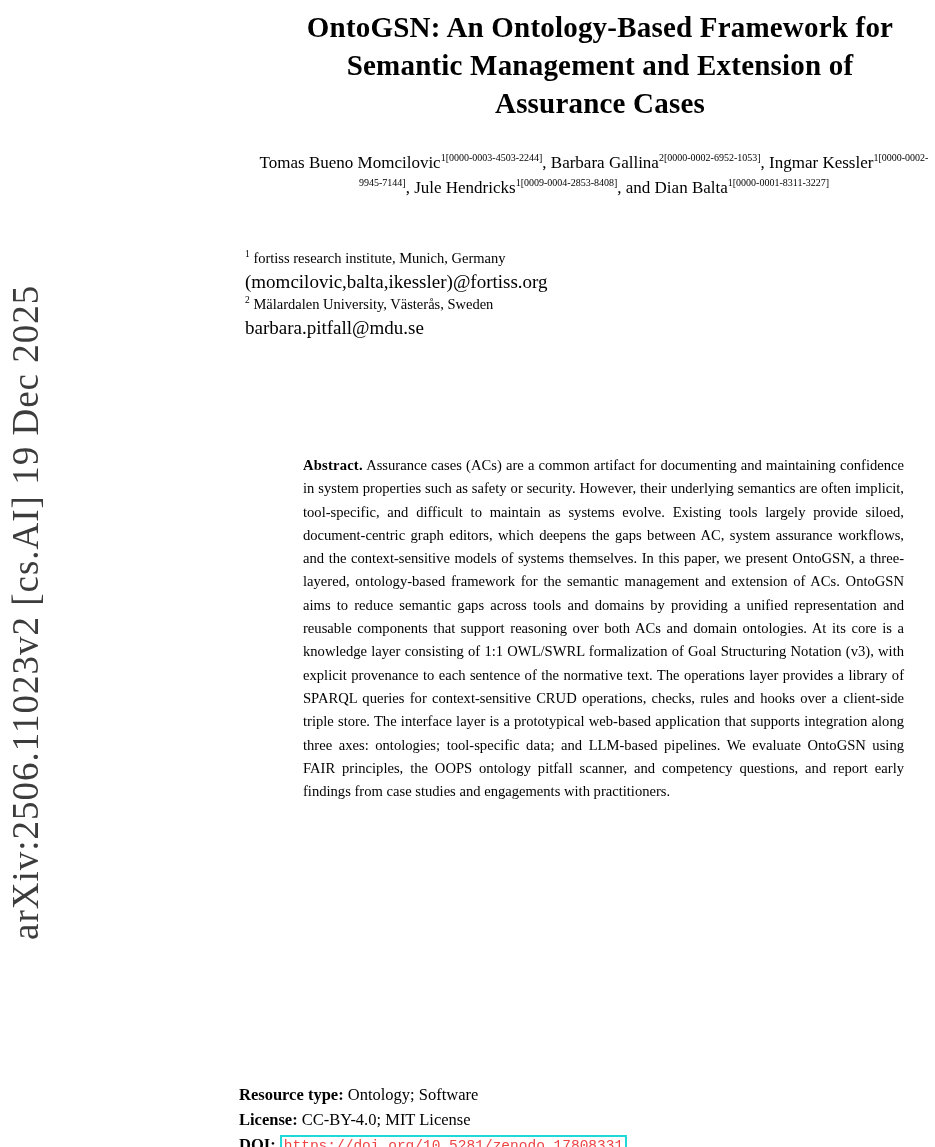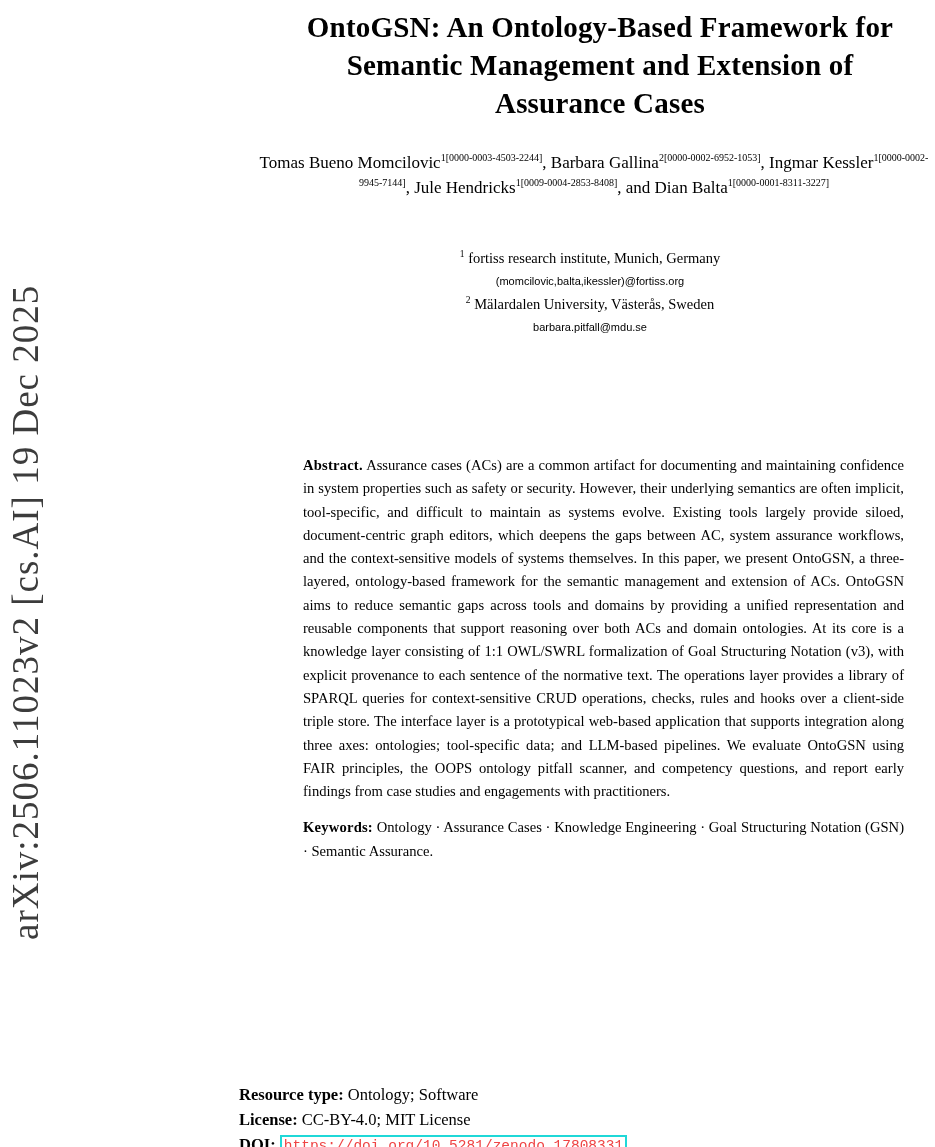--- a/index.html
+++ b/index.html
@@ -56,32 +56,32 @@
     vertical-align: super;
     line-height: 0;
   }
 
   
   .affils {
     position: absolute;
     top: 247px;
     left: 245px;
     width: 690px;
-    text-align: center;
+    text-align: left;
     font-size: 14.5px;
     line-height: 23px;
   }
   .affils sup {
     font-size: 9.5px;
     vertical-align: super;
     line-height: 0;
   }
   .mono {
-    font-family: Liberation Sans, sans-serif;
-    font-size: 11px;
+    font-family: Liberation Serif, serif;
+    font-size: 19px;
   }
 
   
   .abstract-block {
     position: absolute;
     top: 438px;
     left: 303px;
     width: 601px;
     font-size: 14.6px;
     line-height: 23.3px;
@@ -131,21 +131,20 @@
 
   <div class="affils">
     <div><sup>1</sup> <span>fortiss research institute, Munich, Germany</span></div>
     <div class="mono">(momcilovic,balta,ikessler)@fortiss.org</div>
     <div><sup>2</sup> <span>Mälardalen University, Västerås, Sweden</span></div>
     <div class="mono">barbara.pitfall@mdu.se</div>
   </div>
 
   <div class="abstract-block">
     <p><b>Abstract.</b> <span>Assurance cases (ACs) are a common artifact for documenting and maintaining confidence in system properties such as safety or security. However, their underlying semantics are often implicit, tool-specific, and difficult to maintain as systems evolve. Existing tools largely provide siloed, document-centric graph editors, which deepens the gaps between AC, system assurance workflows, and the context-sensitive models of systems themselves. In this paper, we present OntoGSN, a three-layered, ontology-based framework for the semantic management and extension of ACs. OntoGSN aims to reduce semantic gaps across tools and domains by providing a unified representation and reusable components that support reasoning over both ACs and domain ontologies. At its core is a knowledge layer consisting of 1:1 OWL/SWRL formalization of Goal Structuring Notation (v3), with explicit provenance to each sentence of the normative text. The operations layer provides a library of SPARQL queries for context-sensitive CRUD operations, checks, rules and hooks over a client-side triple store. The interface layer is a prototypical web-based application that supports integration along three axes: ontologies; tool-specific data; and LLM-based pipelines. We evaluate OntoGSN using FAIR principles, the OOPS ontology pitfall scanner, and competency questions, and report early findings from case studies and engagements with practitioners.</span></p>
-    <p class="keywords"><b>Keywords:</b> <span>Ontology · Assurance Cases · Knowledge Engineering · Goal Structuring Notation (GSN) · Semantic Assurance.</span></p>
   </div>
 
   <div class="resource">
     <div class="row"><b>Resource type:</b> <span>Ontology; Software</span></div>
     <div class="row"><b>License:</b> <span>CC-BY-4.0; MIT License</span></div>
     <div class="row"><b>DOI:</b> <a class="link-box" href="#" style="border-color: rgb(31, 216, 216);">https://doi.org/10.5281/zenodo.17808331</a></div>
     <div class="row"><b>URL:</b> <a class="link-box" href="#" style="border-color: rgb(31, 216, 216);">client://w3id.org/OntoGSN/</a></div>
   </div>
 
 </div>

